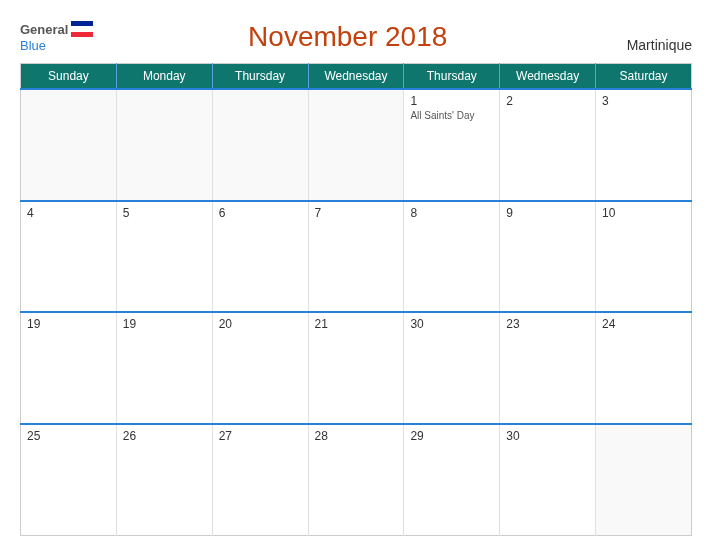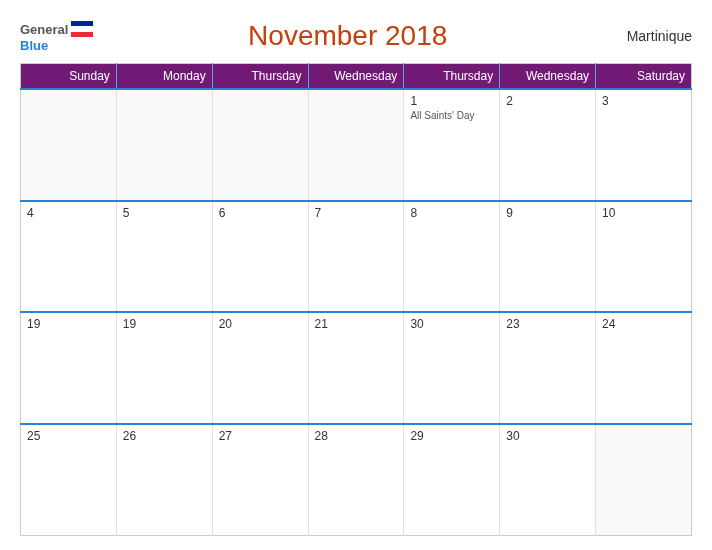--- a/index.html
+++ b/index.html
@@ -12,21 +12,21 @@
     }
     .page {
       width: 712px;
       height: 550px;
       padding: 18px 20px 14px 20px;
       display: flex;
       flex-direction: column;
     }
     .header {
       display: flex;
-      align-items: center;
+      align-items: flex-end;
       justify-content: space-between;
       margin-bottom: 10px;
     }
     .calendar-title {
       font-size: 28px;
       font-weight: normal;
       color: #c2410c;
       text-align: center;
       flex: 1;
     }
@@ -37,26 +37,26 @@
       min-width: 90px;
     }
     .calendar {
       flex: 1;
       border: 1px solid #ccc;
       border-collapse: collapse;
       width: 100%;
       table-layout: fixed;
     }
     .calendar thead tr th {
-      background-color: #701a75;
+      background-color: #0f766e;
       color: #fff;
       font-size: 12px;
       font-weight: normal;
       padding: 5px 6px;
-      text-align: right;
+      text-align: center;
       border-right: 1px solid #5ba3e0;
     }
     .calendar thead tr th:last-child {
       border-right: none;
     }
     .calendar tbody tr {
       border-top: 2px solid #2980d9;
     }
     .calendar tbody tr td {
       vertical-align: top;
@@ -107,21 +107,21 @@
     <div class="logo-container">
       <div class="logo-top">
         <span style="font-size:13px; font-weight:bold; color:#555;">General</span>
         <svg class="logo-icon" viewBox="0 0 22 16" xmlns="http://www.w3.org/2000/svg">
           <rect x="0" y="0" width="22" height="16" fill="#ddd" rx="1"></rect>
           <rect x="0" y="0" width="22" height="5" fill="#002395"></rect>
           <rect x="0" y="5" width="22" height="6" fill="#fff"></rect>
           <rect x="0" y="11" width="22" height="5" fill="#ed2939"></rect>
         </svg>
       </div>
-      <span style="font-size:13px; font-weight:bold; color:#2980d9; margin-top:-2px;">Blue</span>
+      <span style="font-size:13px; font-weight:normal; color:#2980d9; margin-top:-2px;">Blue</span>
     </div>
     <h1 class="calendar-title">November 2018</h1>
     <div class="region-label">Martinique</div>
   </div>
 
   <table class="calendar">
     <thead>
       <tr>
         <th>Sunday</th>
         <th>Monday</th>

